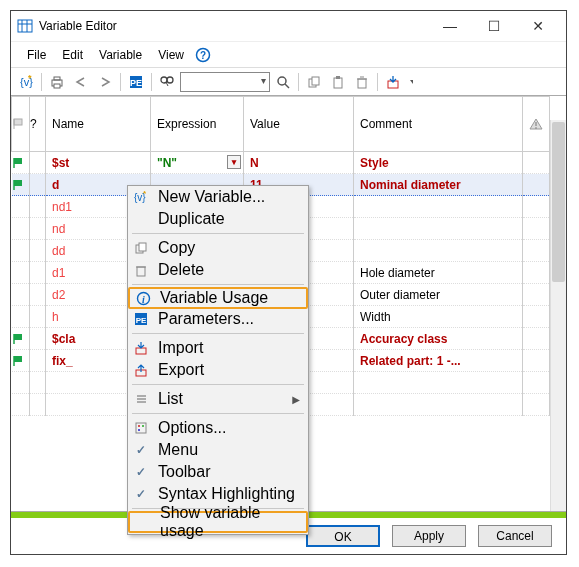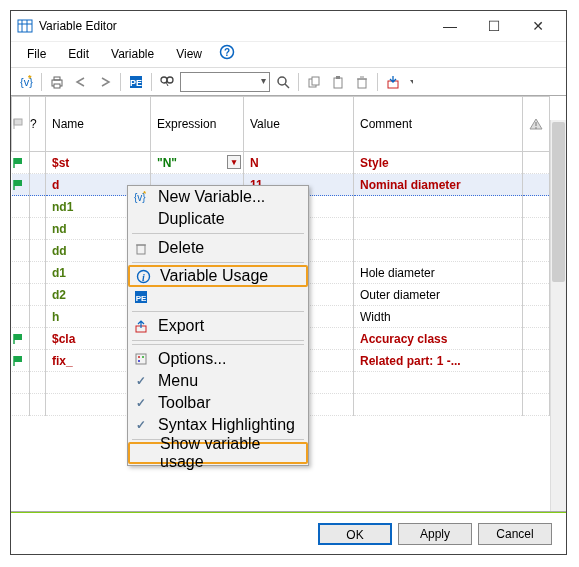--- a/index.html
+++ b/index.html
@@ -30,21 +30,21 @@
     padding: 0 6px;
     background: #fff;
   }
   .titlebar .icon { width: 16px; height: 16px; margin-right: 6px; }
   .titlebar .title { flex: 1; font-size: 12px; }
   .titlebar .winbtn {
     width: 44px; height: 28px; text-align: center; line-height: 28px;
     font-size: 14px; color: #333;
   }
   .menubar {
-    display: flex; align-items: flex-end; gap: 6px;
+    display: flex; align-items: center; gap: 0;
     padding: 4px 8px; height: 26px;
     border-top: 1px solid #eee;
   }
   .menubar .m { padding: 2px 8px; }
   .toolbar {
     display: flex; align-items: center; gap: 2px;
     padding: 2px 4px; height: 28px;
     border-top: 1px solid #ddd;
   }
   .tbbtn {
@@ -82,34 +82,34 @@
     border-right: 1px solid #ccc;
     border-bottom: 1px dotted #ddd;
     padding: 1px 6px;
     height: 22px;
     font-size: 12px;
   }
   .flagcol { width: 18px; padding: 0 !important; text-align: center;}
   .qcol { width: 16px; padding: 0 !important;}
   .row-red td { color: #b00000; font-weight: bold; }
   .row-red .namecell { font-weight: bold; }
-  .row-blue .namecell { color: #4d7c0f; font-weight: bold; }
+  .row-blue .namecell { color: #ef4444; }
   .exprgreen { color: #0a7d0a; }
   .row-sel td { background: #e8eef9; border-top:1px dotted #3a6fd8; border-bottom:1px dotted #3a6fd8;}
   .dd { position: absolute; right: 2px; top: 3px; width:14px; height:14px; border:1px solid #888; font-size:9px; text-align:center; line-height:13px; background:#f4f4f4;}
   .exprcell { position: relative; }
   .vscroll {
     position: absolute; right: 0; top: 24px; bottom:0; width: 16px;
     background: #f0f0f0; border-left: 1px solid #ddd;
   }
   .vscroll .thumb { position:absolute; left:1px; right:1px; top:2px; height: 160px; background:#cdcdcd; border-radius:2px;}
   .btnrow {
-    display: flex; justify-content: flex-end; gap: 6px;
+    display: flex; justify-content: flex-end; gap: 12px;
     padding: 8px 14px; height: 42px; align-items: center;
-    border-top: 1px solid #84cc16;
+    border-top: 6px solid #84cc16;
   }
   .btn {
     min-width: 74px; height: 22px; border: 1px solid #888;
     background: #e9e9e9; text-align: center; line-height: 20px;
     font-size: 12px;
   }
   .btn.def { border: 2px solid #0a66c2; }
   
   .ctxmenu {
     position: absolute;
@@ -431,20 +431,29 @@
         <span class="mlabel">New Variable...</span>
       </div>
       <div class="mi">
         <span class="micon"></span>
         <span class="mlabel">Duplicate</span>
       </div>
       <div class="sep"></div>
       <div class="mi">
         <span class="micon">
           <svg width="14" height="14">
+            <rect x="2" y="4" width="7" height="8" fill="none" stroke="#888"></rect>
+            <rect x="5" y="2" width="7" height="8" fill="#fff" stroke="#888"></rect>
+          </svg>
+        </span>
+        <span class="mlabel">Copy</span>
+      </div>
+      <div class="mi">
+        <span class="micon">
+          <svg width="14" height="14">
             <rect x="3" y="4" width="8" height="9" fill="none" stroke="#888"></rect>
             <line x1="2" y1="4" x2="12" y2="4" stroke="#888"></line>
           </svg>
         </span>
         <span class="mlabel">Delete</span>
       </div>
       <div class="sep"></div>
       <div class="mi highlight-orange">
         <span class="micon">
           <svg width="15" height="15">
@@ -454,32 +463,53 @@
         </span>
         <span class="mlabel">Variable Usage</span>
       </div>
       <div class="mi">
         <span class="micon">
           <svg width="14" height="14">
             <rect x="1" y="1" width="12" height="12" fill="#0a66c2"></rect>
             <text x="7" y="11" font-size="8" fill="#fff" text-anchor="middle" font-weight="bold">PE</text>
           </svg>
         </span>
+        <span class="mlabel">Parameters...</span>
       </div>
       <div class="sep"></div>
+      <div class="mi">
+        <span class="micon">
+          <svg width="14" height="14">
+            <rect x="2" y="7" width="10" height="6" fill="none" stroke="#c22"></rect>
+            <path d="M7 1 v6 M4 4 l3 3 l3 -3" fill="none" stroke="#0a66c2" stroke-width="1.2"></path>
+          </svg>
+        </span>
+        <span class="mlabel">Import</span>
+      </div>
       <div class="mi">
         <span class="micon">
           <svg width="14" height="14">
             <rect x="2" y="7" width="10" height="6" fill="none" stroke="#c22"></rect>
             <path d="M7 9 v-7 M4 5 l3 -3 l3 3" fill="none" stroke="#0a66c2" stroke-width="1.2"></path>
           </svg>
         </span>
         <span class="mlabel">Export</span>
       </div>
       <div class="sep"></div>
+      <div class="mi">
+        <span class="micon">
+          <svg width="14" height="14">
+            <line x1="3" y1="4" x2="12" y2="4" stroke="#666"></line>
+            <line x1="3" y1="7" x2="12" y2="7" stroke="#666"></line>
+            <line x1="3" y1="10" x2="12" y2="10" stroke="#666"></line>
+          </svg>
+        </span>
+        <span class="mlabel">List</span>
+        <span class="arrow">▶</span>
+      </div>
       <div class="sep"></div>
       <div class="mi">
         <span class="micon">
           <svg width="14" height="14">
             <rect x="2" y="2" width="10" height="10" fill="none" stroke="#888"></rect>
             <circle cx="5" cy="5" r="1" fill="#c22"></circle>
             <circle cx="9" cy="5" r="1" fill="#2a2"></circle>
             <circle cx="5" cy="9" r="1" fill="#22c"></circle>
           </svg>
         </span>

